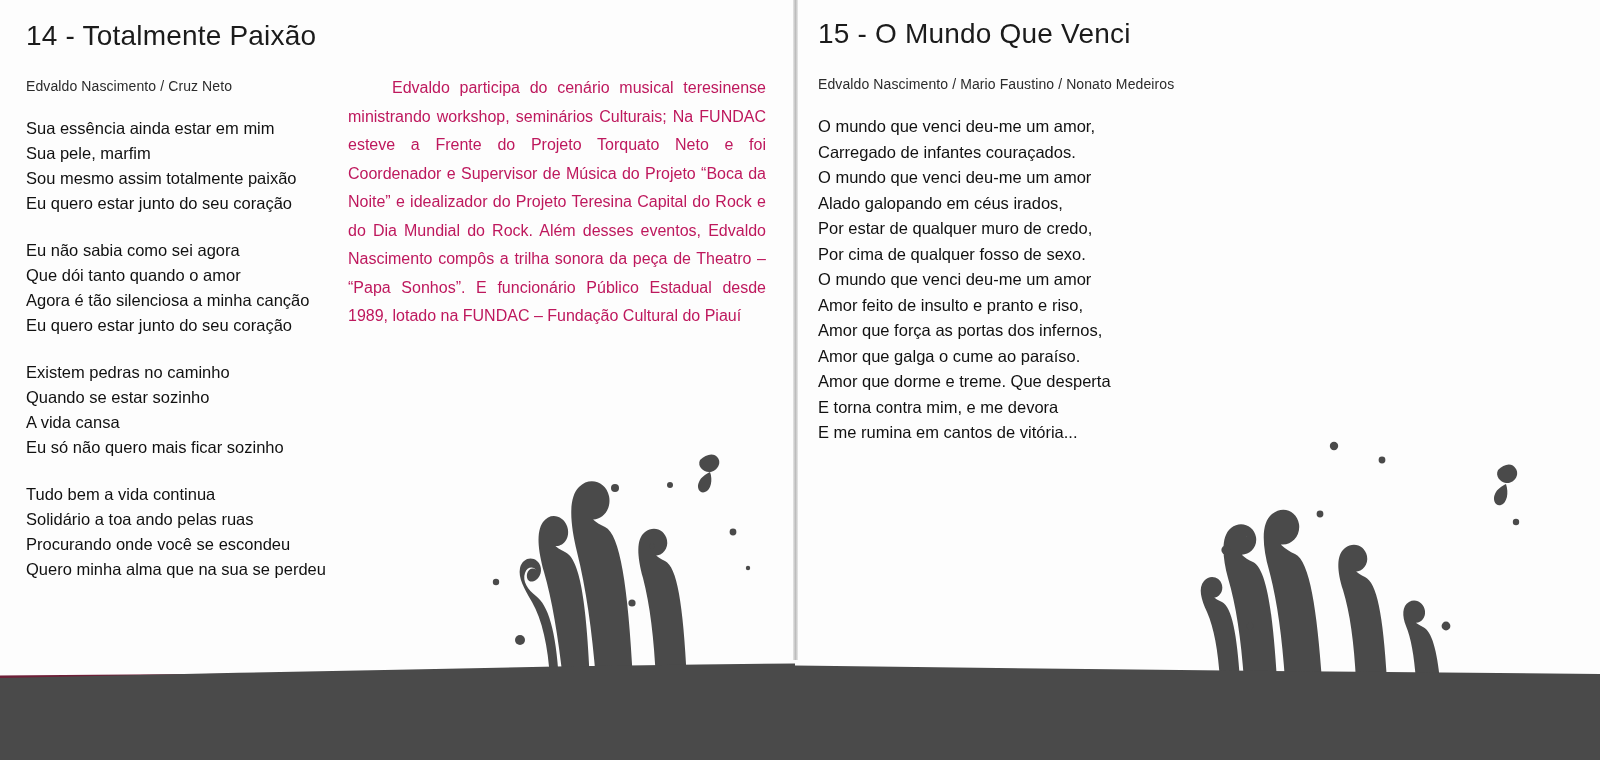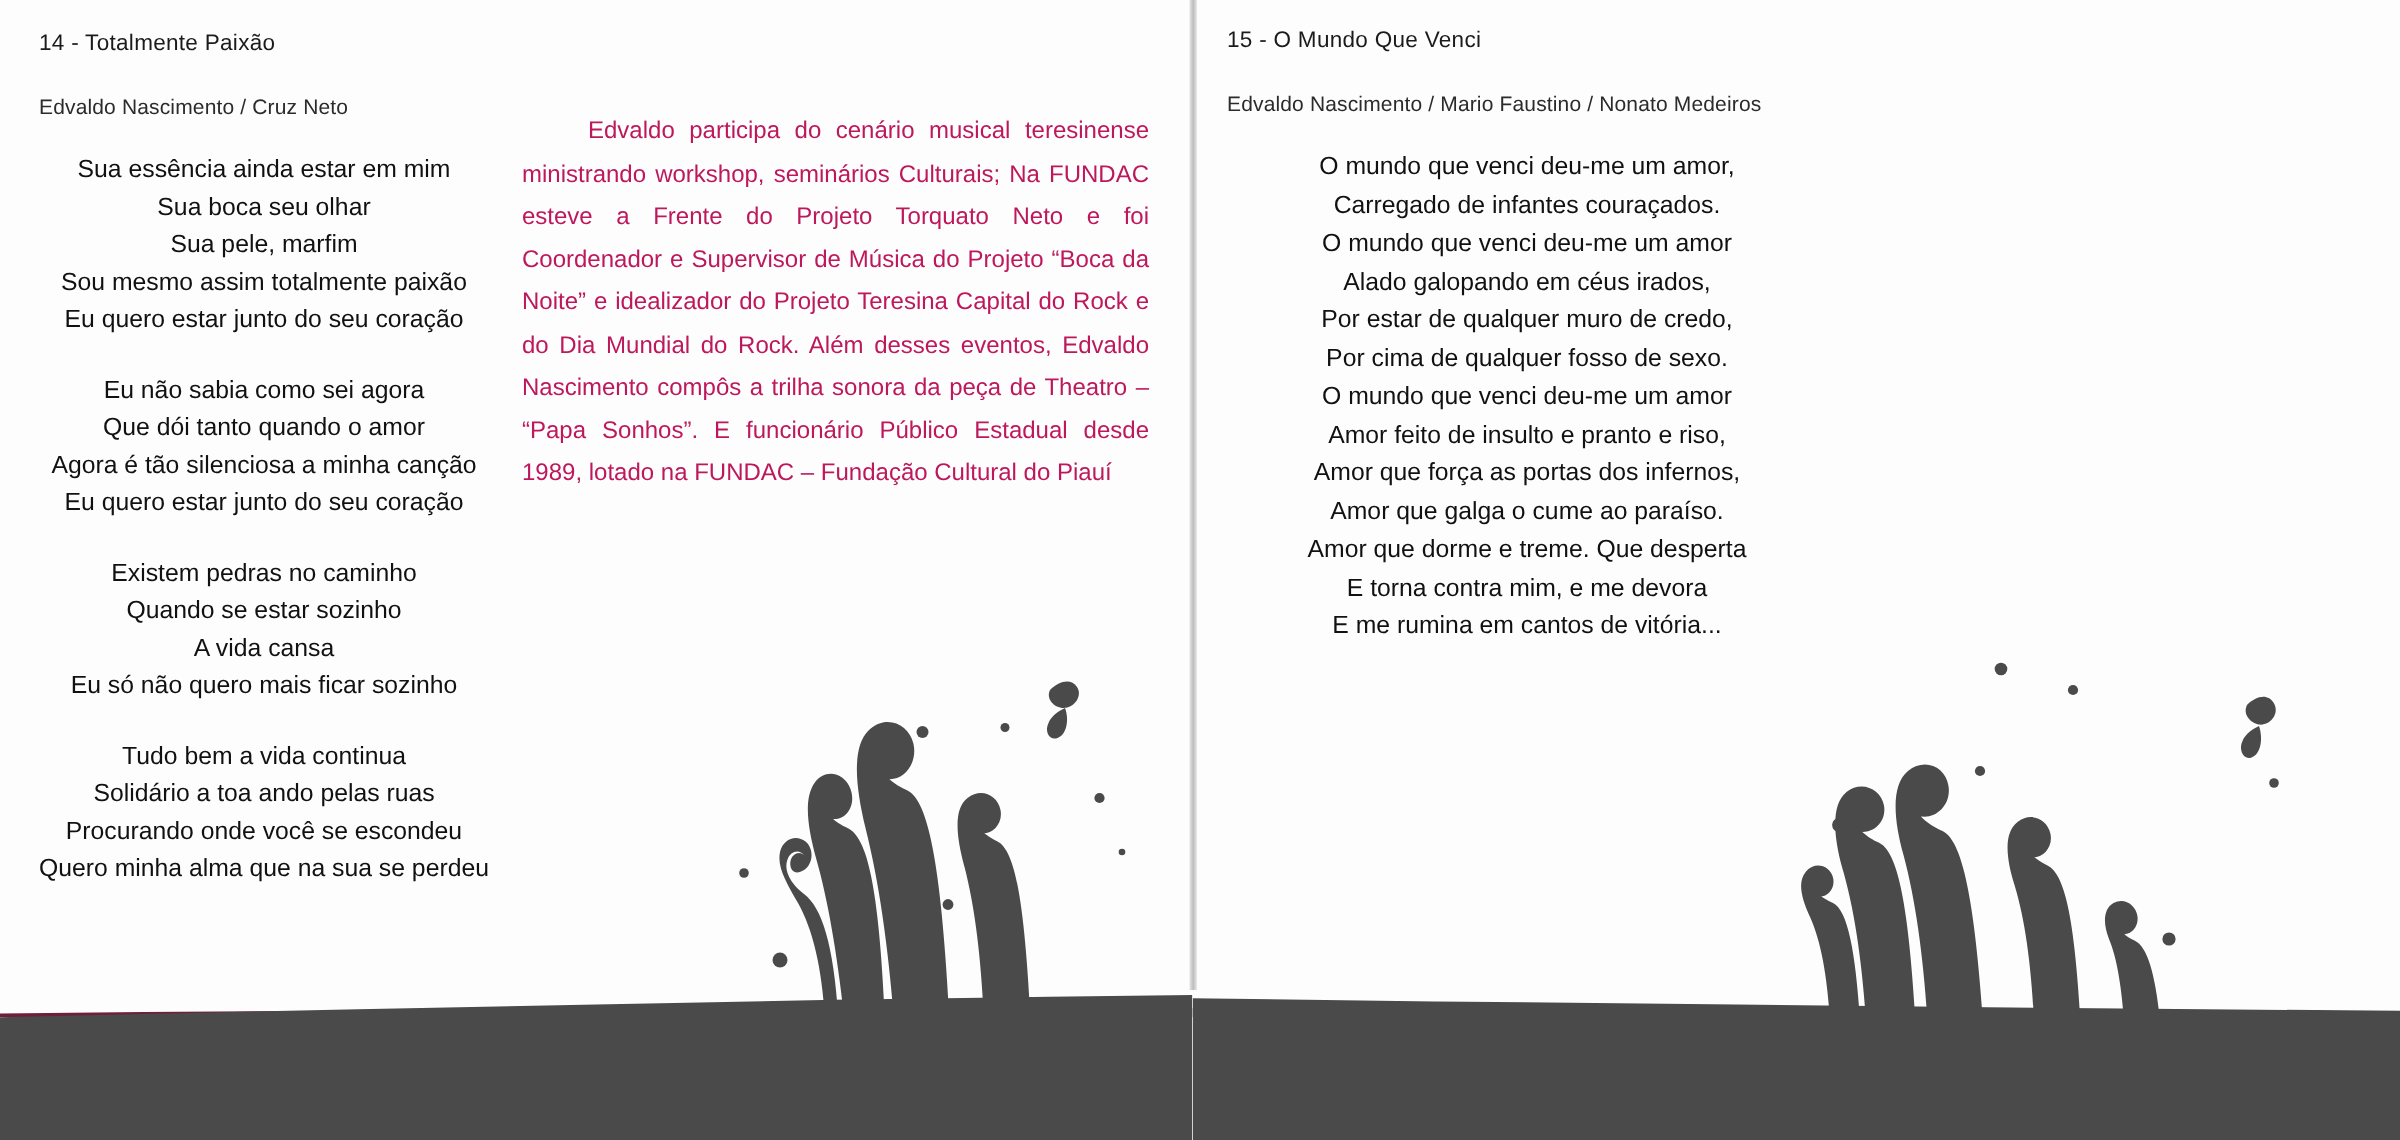--- a/index.html
+++ b/index.html
@@ -86,35 +86,34 @@
     top: 58px;
     width: 418px;
   }
   .col-lyrics-right {
     left: 818px;
     top: 18px;
     width: 400px;
   }
 
   .song-title {
-    font-size: 15px;
+    font-size: 28px;
     color: #1b1b1b;
     letter-spacing: .2px;
     margin: 0 0 26px 0;
     font-weight: normal;
   }
   .credits {
     font-size: 14px;
     color: #2b2b2b;
     margin: 0 0 22px 0;
     letter-spacing: .1px;
   }
   .stanza {
     margin: 0 0 22px 0;
-    text-align: center;
   }
   .line {
     font-size: 16.5px;
     line-height: 25px;
     color: #111111;
     white-space: pre;
   }
   .col-lyrics-right .line {
     line-height: 25.5px;
   }
@@ -138,21 +137,20 @@
 <body>
 
 <div id="page">
 
   <div class="col col-lyrics-left">
     <h1 class="song-title">14 - Totalmente Paixão</h1>
     <div class="credits">Edvaldo Nascimento / Cruz Neto</div>
 
     <div class="stanza">
       <div class="line">Sua essência ainda estar em mim</div>
-      <div class="line">Sua boca seu olhar</div>
       <div class="line">Sua pele, marfim</div>
       <div class="line">Sou mesmo assim totalmente paixão</div>
       <div class="line">Eu quero estar junto do seu coração</div>
     </div>
 
     <div class="stanza">
       <div class="line">Eu não sabia como sei agora</div>
       <div class="line">Que dói tanto quando o amor</div>
       <div class="line">Agora é tão silenciosa a minha canção</div>
       <div class="line">Eu quero estar junto do seu coração</div>

